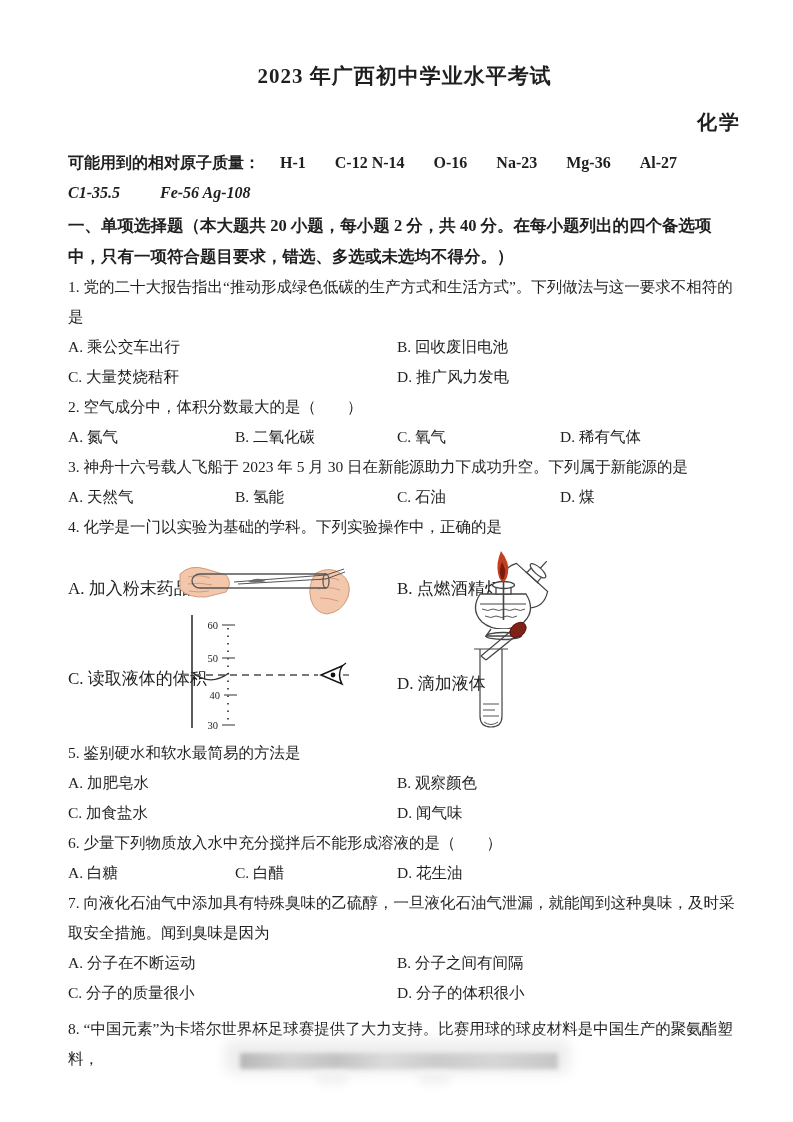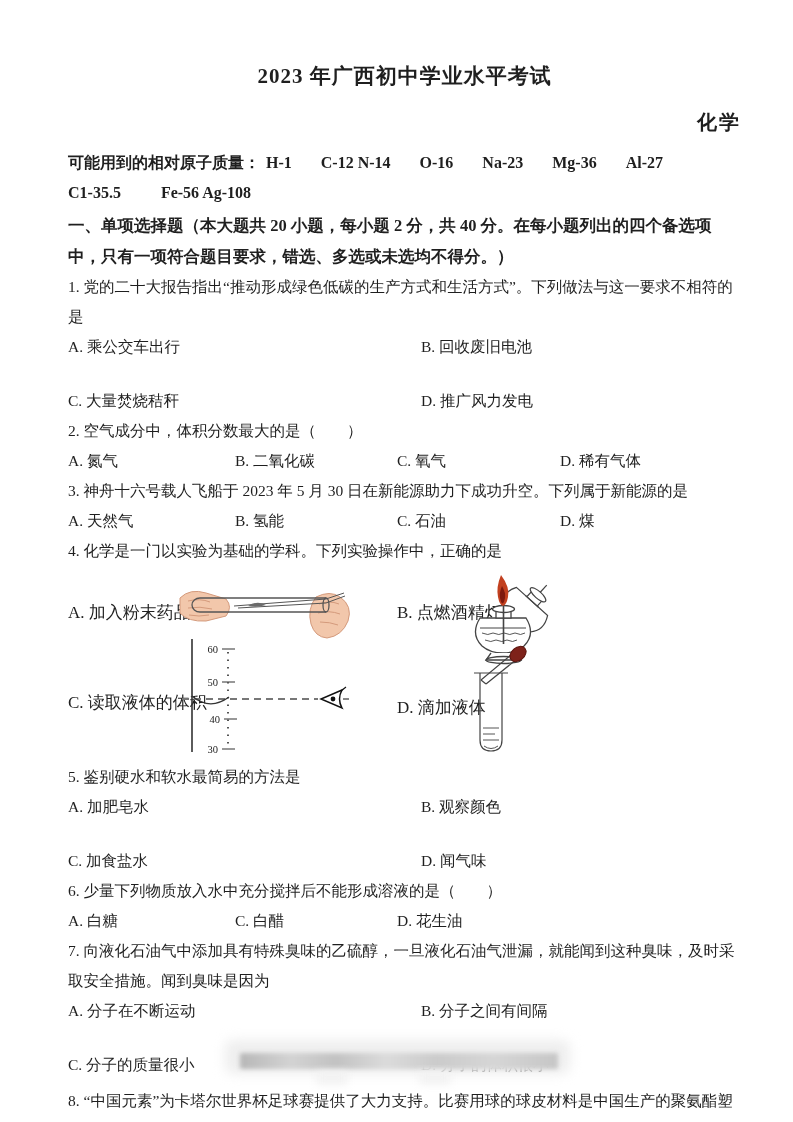--- a/index.html
+++ b/index.html
@@ -8,31 +8,31 @@
     overflow:hidden; color:#1f1f1f;
     font-family:"Liberation Serif","DejaVu Serif",serif;
   }
   .content { position:absolute; left:68px; top:0; width:673px; }
 
   .doc-title   { margin-top:62px; text-align:center; font-size:21px; font-weight:bold; letter-spacing:1px; }
   .doc-subject { margin-top:19px; text-align:right; font-size:20px; font-weight:bold; letter-spacing:2px; }
 
   .mass-line { font-weight:bold; font-size:16px; white-space:nowrap; }
   .mass1 { margin-top:17px; }
-  .mass2 { margin-top:10px; }
-  .mass-label { margin-right:6px;font-family:Liberation Mono, monospace; }
+  .mass2 { margin-top:10px;font-style:italic; }
+  .mass-label { margin-right:20px;font-family:Liberation Mono, monospace; }
   .mass-item  { margin-right:29px; }
   .mass-item:last-child { margin-right:0;text-align:center; }
   .mass2 .mass-item { margin-right:40px; }
 
   .section-heading { margin-top:8px; font-weight:bold; font-size:16.5px; line-height:31px; }
 
   .stem { font-size:15.5px; line-height:30px; }
   .opts { font-size:15.5px; line-height:30px; }
-  .opts2 { display:grid; grid-template-columns:329px 1fr;gap:24px; }
+  .opts2 { display:grid; grid-template-columns:329px 1fr; }
   .opts4 { display:grid; grid-template-columns:167px 162px 163px 1fr; }
   .opt { white-space:nowrap; }
 
   .q4-figures { position:relative; height:202px; margin-top:-6px; }
   .fig-label { position:absolute; font-size:17px; white-space:nowrap; }
   .lbl-a { left:0;     top:41px; }
   .lbl-b { left:329px; top:41px; }
   .lbl-c { left:0;     top:131px; }
   .lbl-d { left:329px; top:136px; }
   .fig { position:absolute; }

